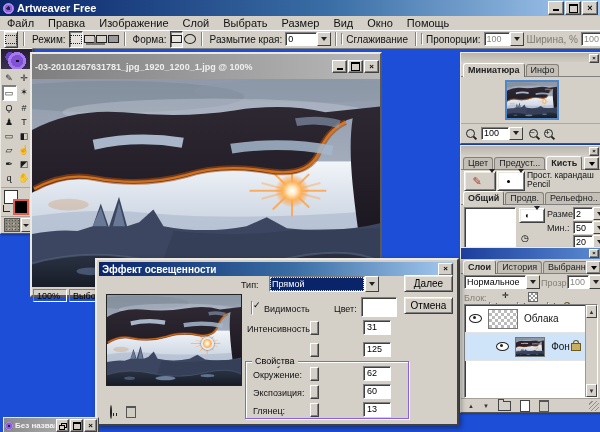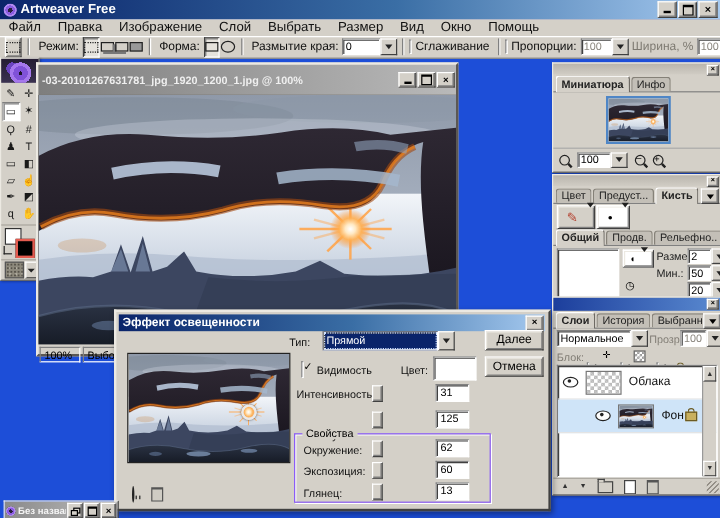--- a/index.html
+++ b/index.html
@@ -394,20 +394,24 @@
     <div class="abs raised" style="left:3px;top:25px;width:30px;height:18px;display:flex;align-items:center;">
       <span style="flex:1;text-align:center;font-size:11px;color:#b23c2a;">✎</span>
       <span class="ca" style="height:16px;"><span class="da"></span></span>
     </div>
     <div class="abs raised" style="left:36px;top:25px;width:26px;height:18px;display:flex;align-items:center;background:#fff;">
       <span style="flex:1;display:flex;justify-content:center;">
           <span style="width:3px;height:3px;background:#000;border-radius:50%;"></span>
         </span>
       <span class="ca" style="height:16px;"><span class="da"></span></span>
     </div>
+    <div class="abs" style="left:66px;top:25px;font-size:8.5px;line-height:9px;color:#111;">
+      <div>Прост. карандаш</div>
+      <div>Pencil</div>
+    </div>
     <div class="tabsrow" style="position:absolute;left:0;top:45px;width:139px;height:13px;">
         <span class="tab act">Общий</span>
         <span class="tab">Продв.</span>
         <span class="tab">Рельефно..</span>
       </div>
     <div class="abs sunken" style="left:3px;top:61px;width:50px;height:40px;"></div>
     <div class="abs raised" style="left:58px;top:62px;width:24px;height:13px;display:flex;align-items:center;background:#fff;">
       <span style="flex:1;text-align:center;font-size:8px;line-height:11px;">◖</span>
       <span class="ca" style="height:11px;width:10px;"><span class="da"></span></span>
     </div>

